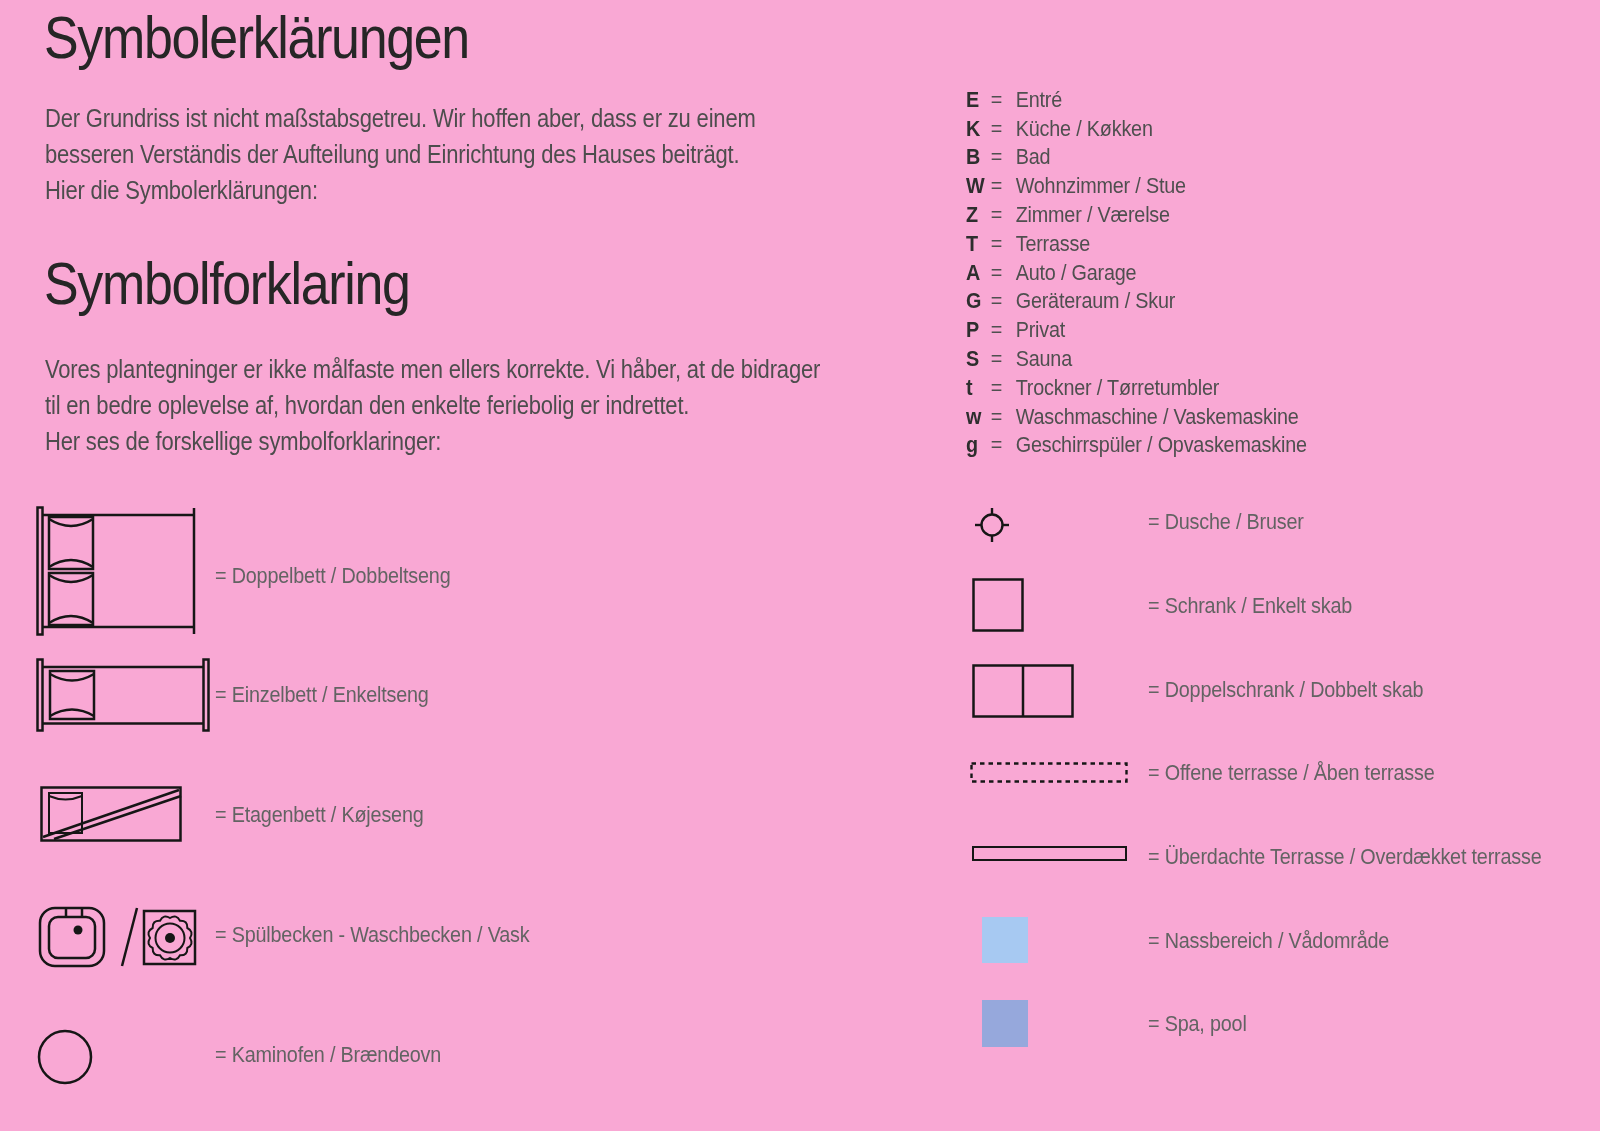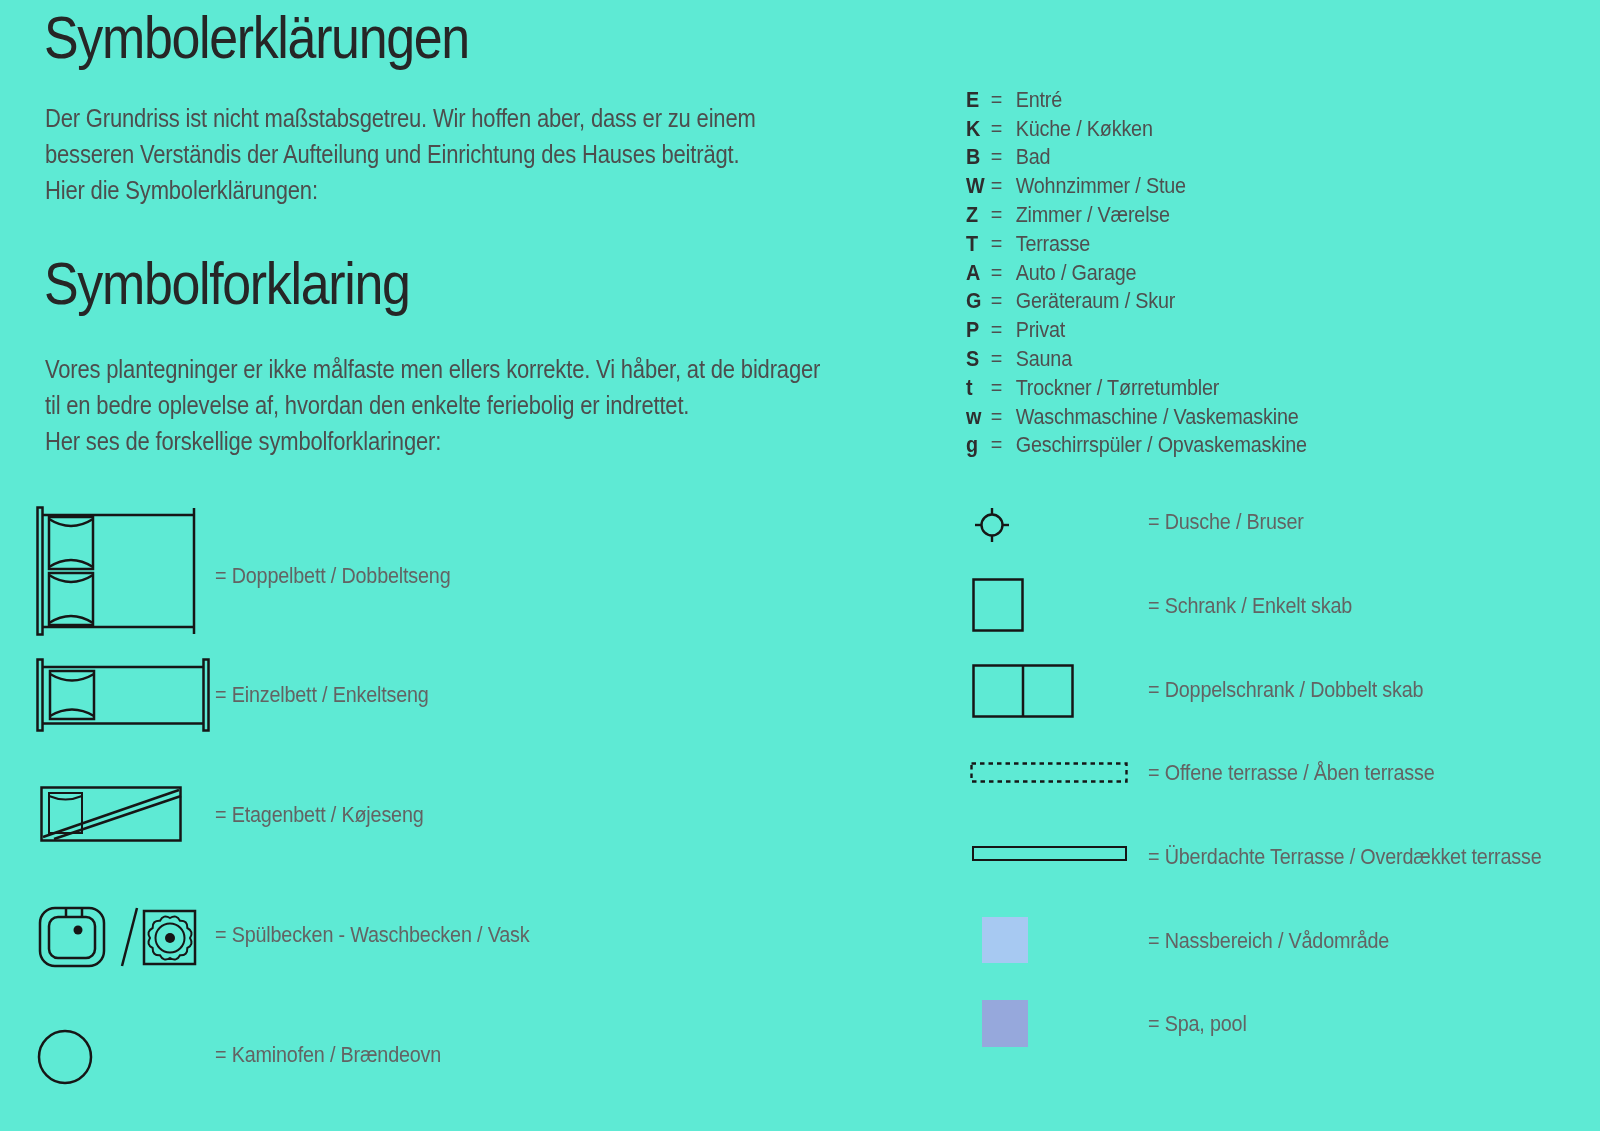--- a/index.html
+++ b/index.html
@@ -1,16 +1,16 @@
 <!DOCTYPE html>
 <html><head>
 <meta charset="utf-8">
 <style>
   html,body{margin:0;padding:0;background:#fff;}
-  .page{position:relative;width:1600px;height:1131px;background:#5eead4;overflow:hidden;
+  .page{position:relative;width:1600px;height:1131px;background:#f9a8d4;overflow:hidden;
         font-family:"Liberation Sans", sans-serif;}
   .abs{position:absolute;}
   .h1{font-size:59px;font-weight:400;color:#262626;letter-spacing:-1.5px;line-height:1.05;
       transform:scaleX(0.88);transform-origin:0 0;white-space:nowrap;}
   .para{font-size:25px;color:#4d4d4d;line-height:36px;letter-spacing:-0.2px;
         transform:scaleX(0.88);transform-origin:0 0;white-space:nowrap;}
   .legend{transform:scaleX(0.92);transform-origin:0 0;}
   .legend-row{display:flex;align-items:center;height:28.8px;font-size:21.5px;}
   .legend-row .l{width:27px;font-weight:700;color:#2e2e2e;}
   .legend-row .eq{width:27px;color:#4f4f4f;}

